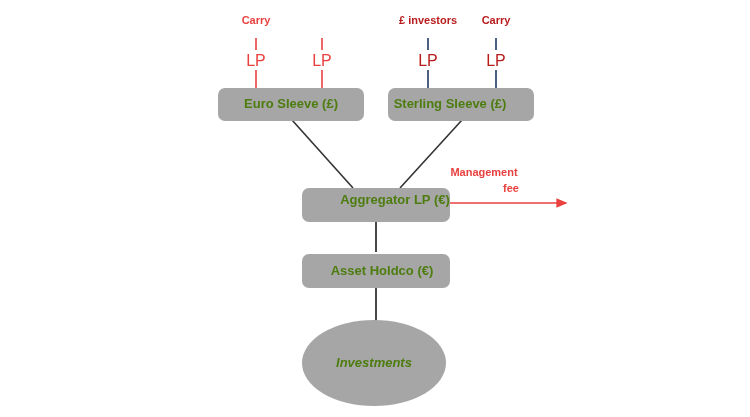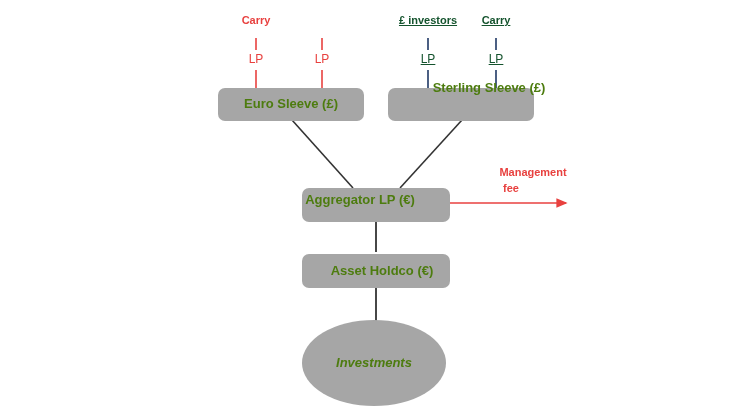--- a/index.html
+++ b/index.html
@@ -43,24 +43,24 @@
     font-weight: bold;
     display: flex;
     align-items: center;
     justify-content: center;
   }
   .free-label {
     font-size: 11px;
     font-weight: bold;
   }
   .label-red { color: #e8413f; }
-  .label-navy { color: #14532d; text-decoration: underline; }
+  .label-navy { color: #b91c1c; }
   .lp-label {
     position: absolute;
-    font-size: 12px;
+    font-size: 16px;
     font-weight: normal;
     text-align: center;
     white-space: pre;
   }
 </style>
 </head>
 <body>
 
 <div id="diagram-root">
 
@@ -99,21 +99,21 @@
   <div class="free-label label-red" style="left:216px; top:14px; width:80px;">Carry</div>
   <div class="free-label label-navy" style="left:378px; top:14px; width:100px;">£ investors</div>
   <div class="free-label label-navy" style="left:456px; top:14px; width:80px;">Carry</div>
 
   <div class="lp-label label-red" style="left:236px; top:52px; width:40px;">LP</div>
   <div class="lp-label label-red" style="left:302px; top:52px; width:40px;">LP</div>
   <div class="lp-label label-navy" style="left:408px; top:52px; width:40px;">LP</div>
   <div class="lp-label label-navy" style="left:476px; top:52px; width:40px;">LP</div>
 
   <div class="node-label" style="left:218px; top:88px; width:146px; height:33px;">Euro Sleeve (£)</div>
-  <div class="node-label" style="left:388px; top:72px; width:124px; height:33px;padding-left:39px;">Sterling Sleeve (£)</div>
-  <div class="node-label" style="left:286px; top:188px; width:148px; height:24px;">Aggregator LP (€)</div>
+  <div class="node-label" style="left:388px; top:88px; width:124px; height:33px;">Sterling Sleeve (£)</div>
+  <div class="node-label" style="left:302px; top:188px; width:148px; height:24px;padding-left:19px;">Aggregator LP (€)</div>
   <div class="node-label" style="left:302px; top:254px; width:160px; height:34px;">Asset Holdco (€)</div>
   <div class="node-label" style="left:302px; top:346px; width:144px; height:34px;font-style:italic;">Investments</div>
 
-  <div class="free-label label-red" style="left:478px; top:166px; width:110px;">Management</div>
+  <div class="free-label label-red" style="left:429px; top:166px; width:110px;">Management</div>
   <div class="free-label label-red" style="left:456px; top:182px; width:110px;">fee</div>
 
 </div>
 
 </body></html>

